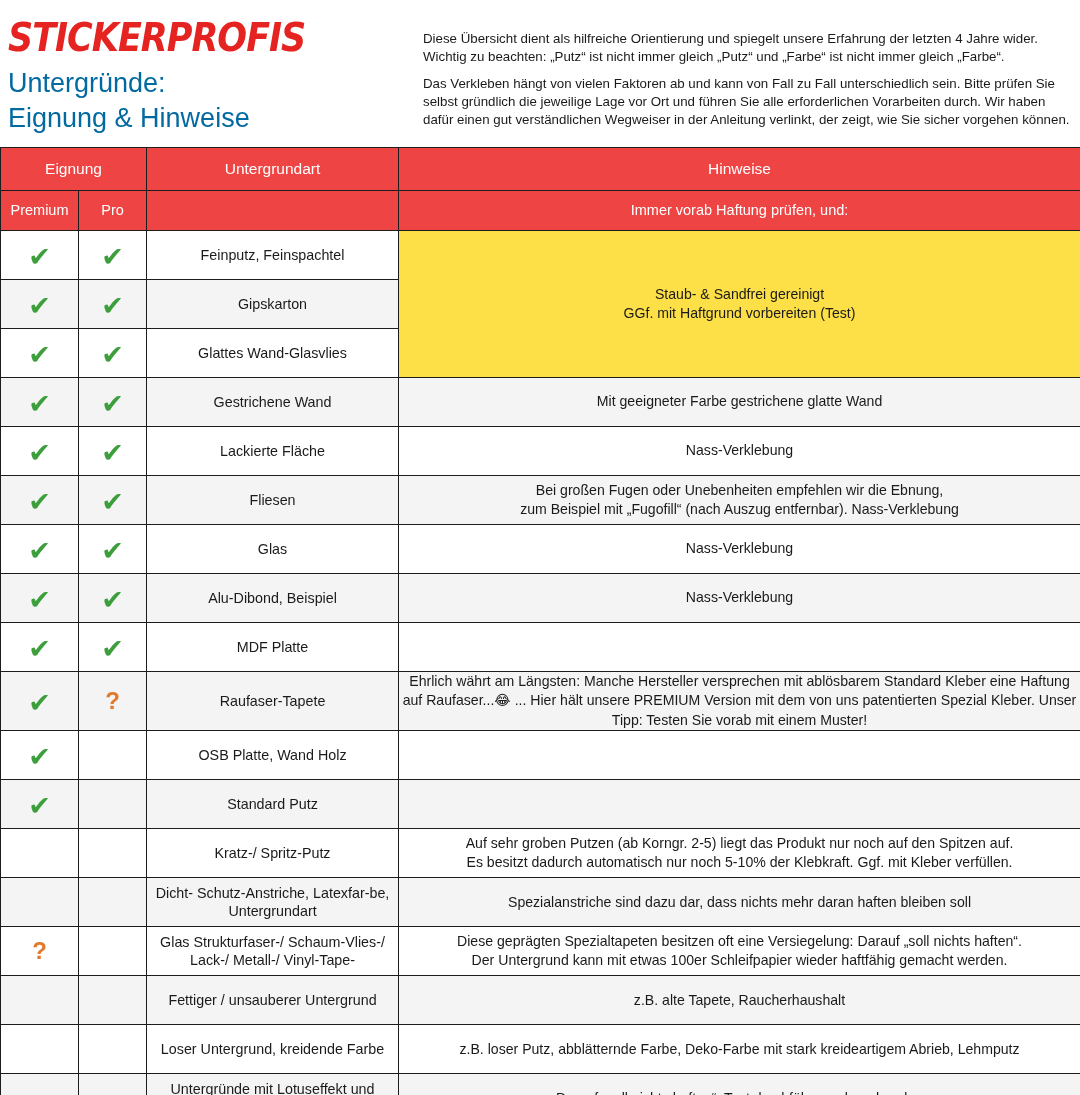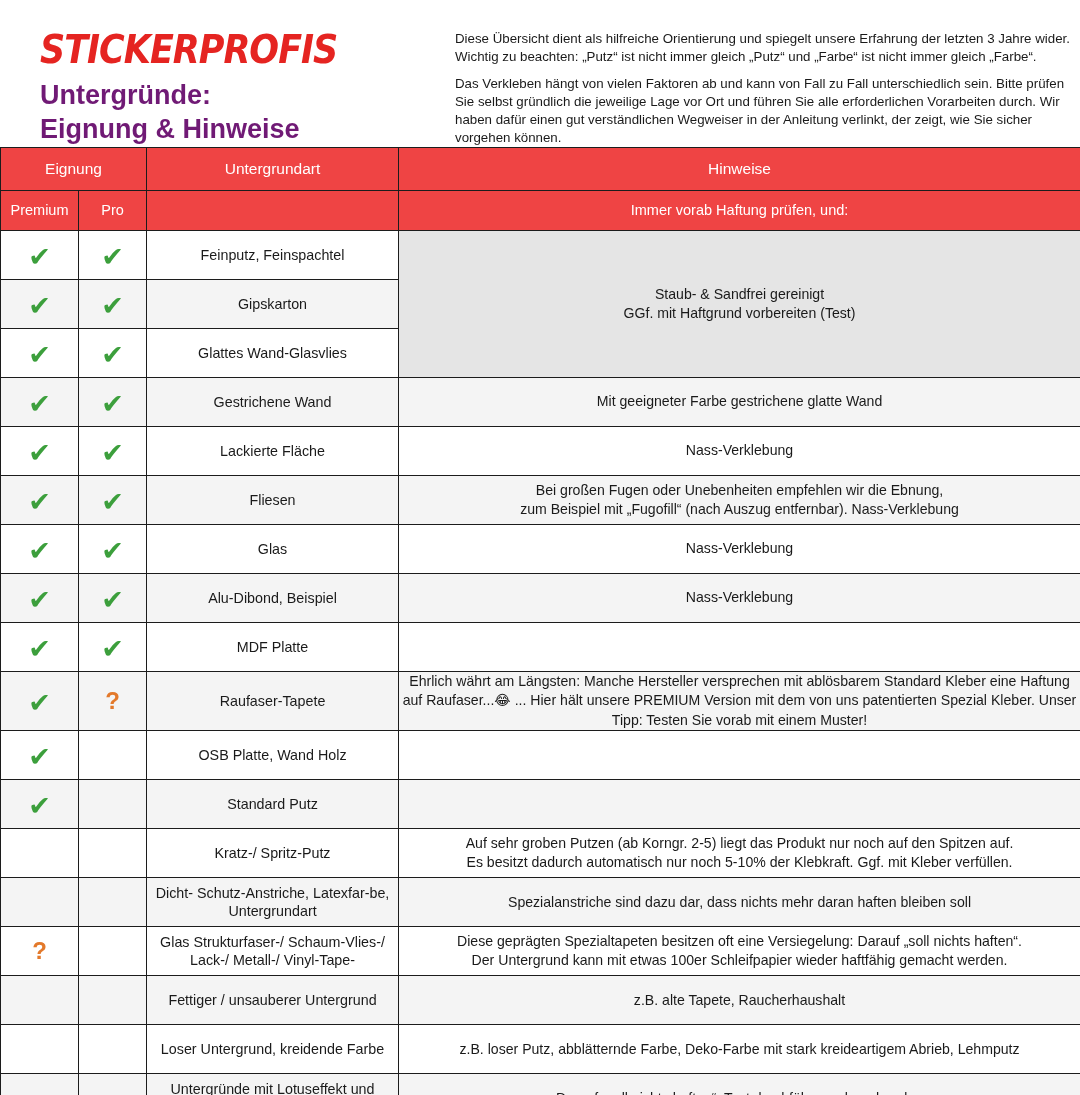--- a/index.html
+++ b/index.html
@@ -11,25 +11,24 @@
     width: 1080px;
     height: 1095px;
     font-family: "Liberation Sans", sans-serif;
     color: #1a1a1a;
     overflow: hidden;
   }
 
   
   .top {
     display: flex;
-    align-items: flex-end;
+    align-items: center;
     padding: 6px 0 0 0;
     height: 147px;
     box-sizing: border-box;
-    margin-left: 32px;
   }
   .brand-block {
     width: 415px;
     flex: 0 0 415px;
     padding-left: 8px;
     box-sizing: border-box;
   }
   .logo {
     font-family: "DejaVu Sans", sans-serif;
     font-size: 35px;
@@ -37,23 +36,23 @@
     font-style: italic;
     letter-spacing: -1px;
     color: #e52421;
     line-height: 1.0;
     margin: 2px 0 6px 0;
     transform: scaleY(1.12);
     transform-origin: left top;
   }
   .subtitle {
     font-size: 27px;
-    font-weight: 700;
+    font-weight: 400;
     line-height: 1.28;
-    color: #701a75;
+    color: #0369a1;
     margin-top: 12px;
   }
   .intro {
     flex: 1 1 auto;
     padding: 6px 8px 0 8px;
     box-sizing: border-box;
   }
   .intro p {
     margin: 0 0 9px 0;
     font-size: 13.3px;
@@ -126,40 +125,40 @@
   td.hint {
     font-size: 14.1px;
     line-height: 1.38;
     padding: 6px 10px;
     color: #1a1a1a;
   }
   td.hint b { font-weight: 400; }
 
   tr.alt > td { background: #f4f4f4; }
   tr.plain > td { background: #ffffff; }
-  td.hint.span-bg { background: #e5e5e5; }
+  td.hint.span-bg { background: #fde047; }
 
   .emoji {
     font-family: "DejaVu Sans", sans-serif;
     font-size: 14px;
   }
 </style>
 </head>
 <body>
 
 <div class="top">
   <div class="brand-block">
     <div class="logo">STICKERPROFIS</div>
     <div class="subtitle">
       <div>Untergründe:</div>
       <div>Eignung &amp; Hinweise</div>
     </div>
   </div>
   <div class="intro">
-    <p>Diese Übersicht dient als hilfreiche Orientierung und spiegelt unsere Erfahrung der letzten 3 Jahre wider. Wichtig zu beachten: „Putz“ ist nicht immer gleich „Putz“ und „Farbe“ ist nicht immer gleich „Farbe“.</p>
+    <p>Diese Übersicht dient als hilfreiche Orientierung und spiegelt unsere Erfahrung der letzten 4 Jahre wider. Wichtig zu beachten: „Putz“ ist nicht immer gleich „Putz“ und „Farbe“ ist nicht immer gleich „Farbe“.</p>
     <p>Das Verkleben hängt von vielen Faktoren ab und kann von Fall zu Fall unterschiedlich sein. Bitte prüfen Sie selbst gründlich die jeweilige Lage vor Ort und führen Sie alle erforderlichen Vorarbeiten durch. Wir haben dafür einen gut verständlichen Wegweiser in der Anleitung verlinkt, der zeigt, wie Sie sicher vorgehen können.</p>
   </div>
 </div>
 
 <table class="grid">
   <colgroup>
     <col class="c-premium">
       <col class="c-pro">
       <col class="c-type">
       <col class="c-hint">

